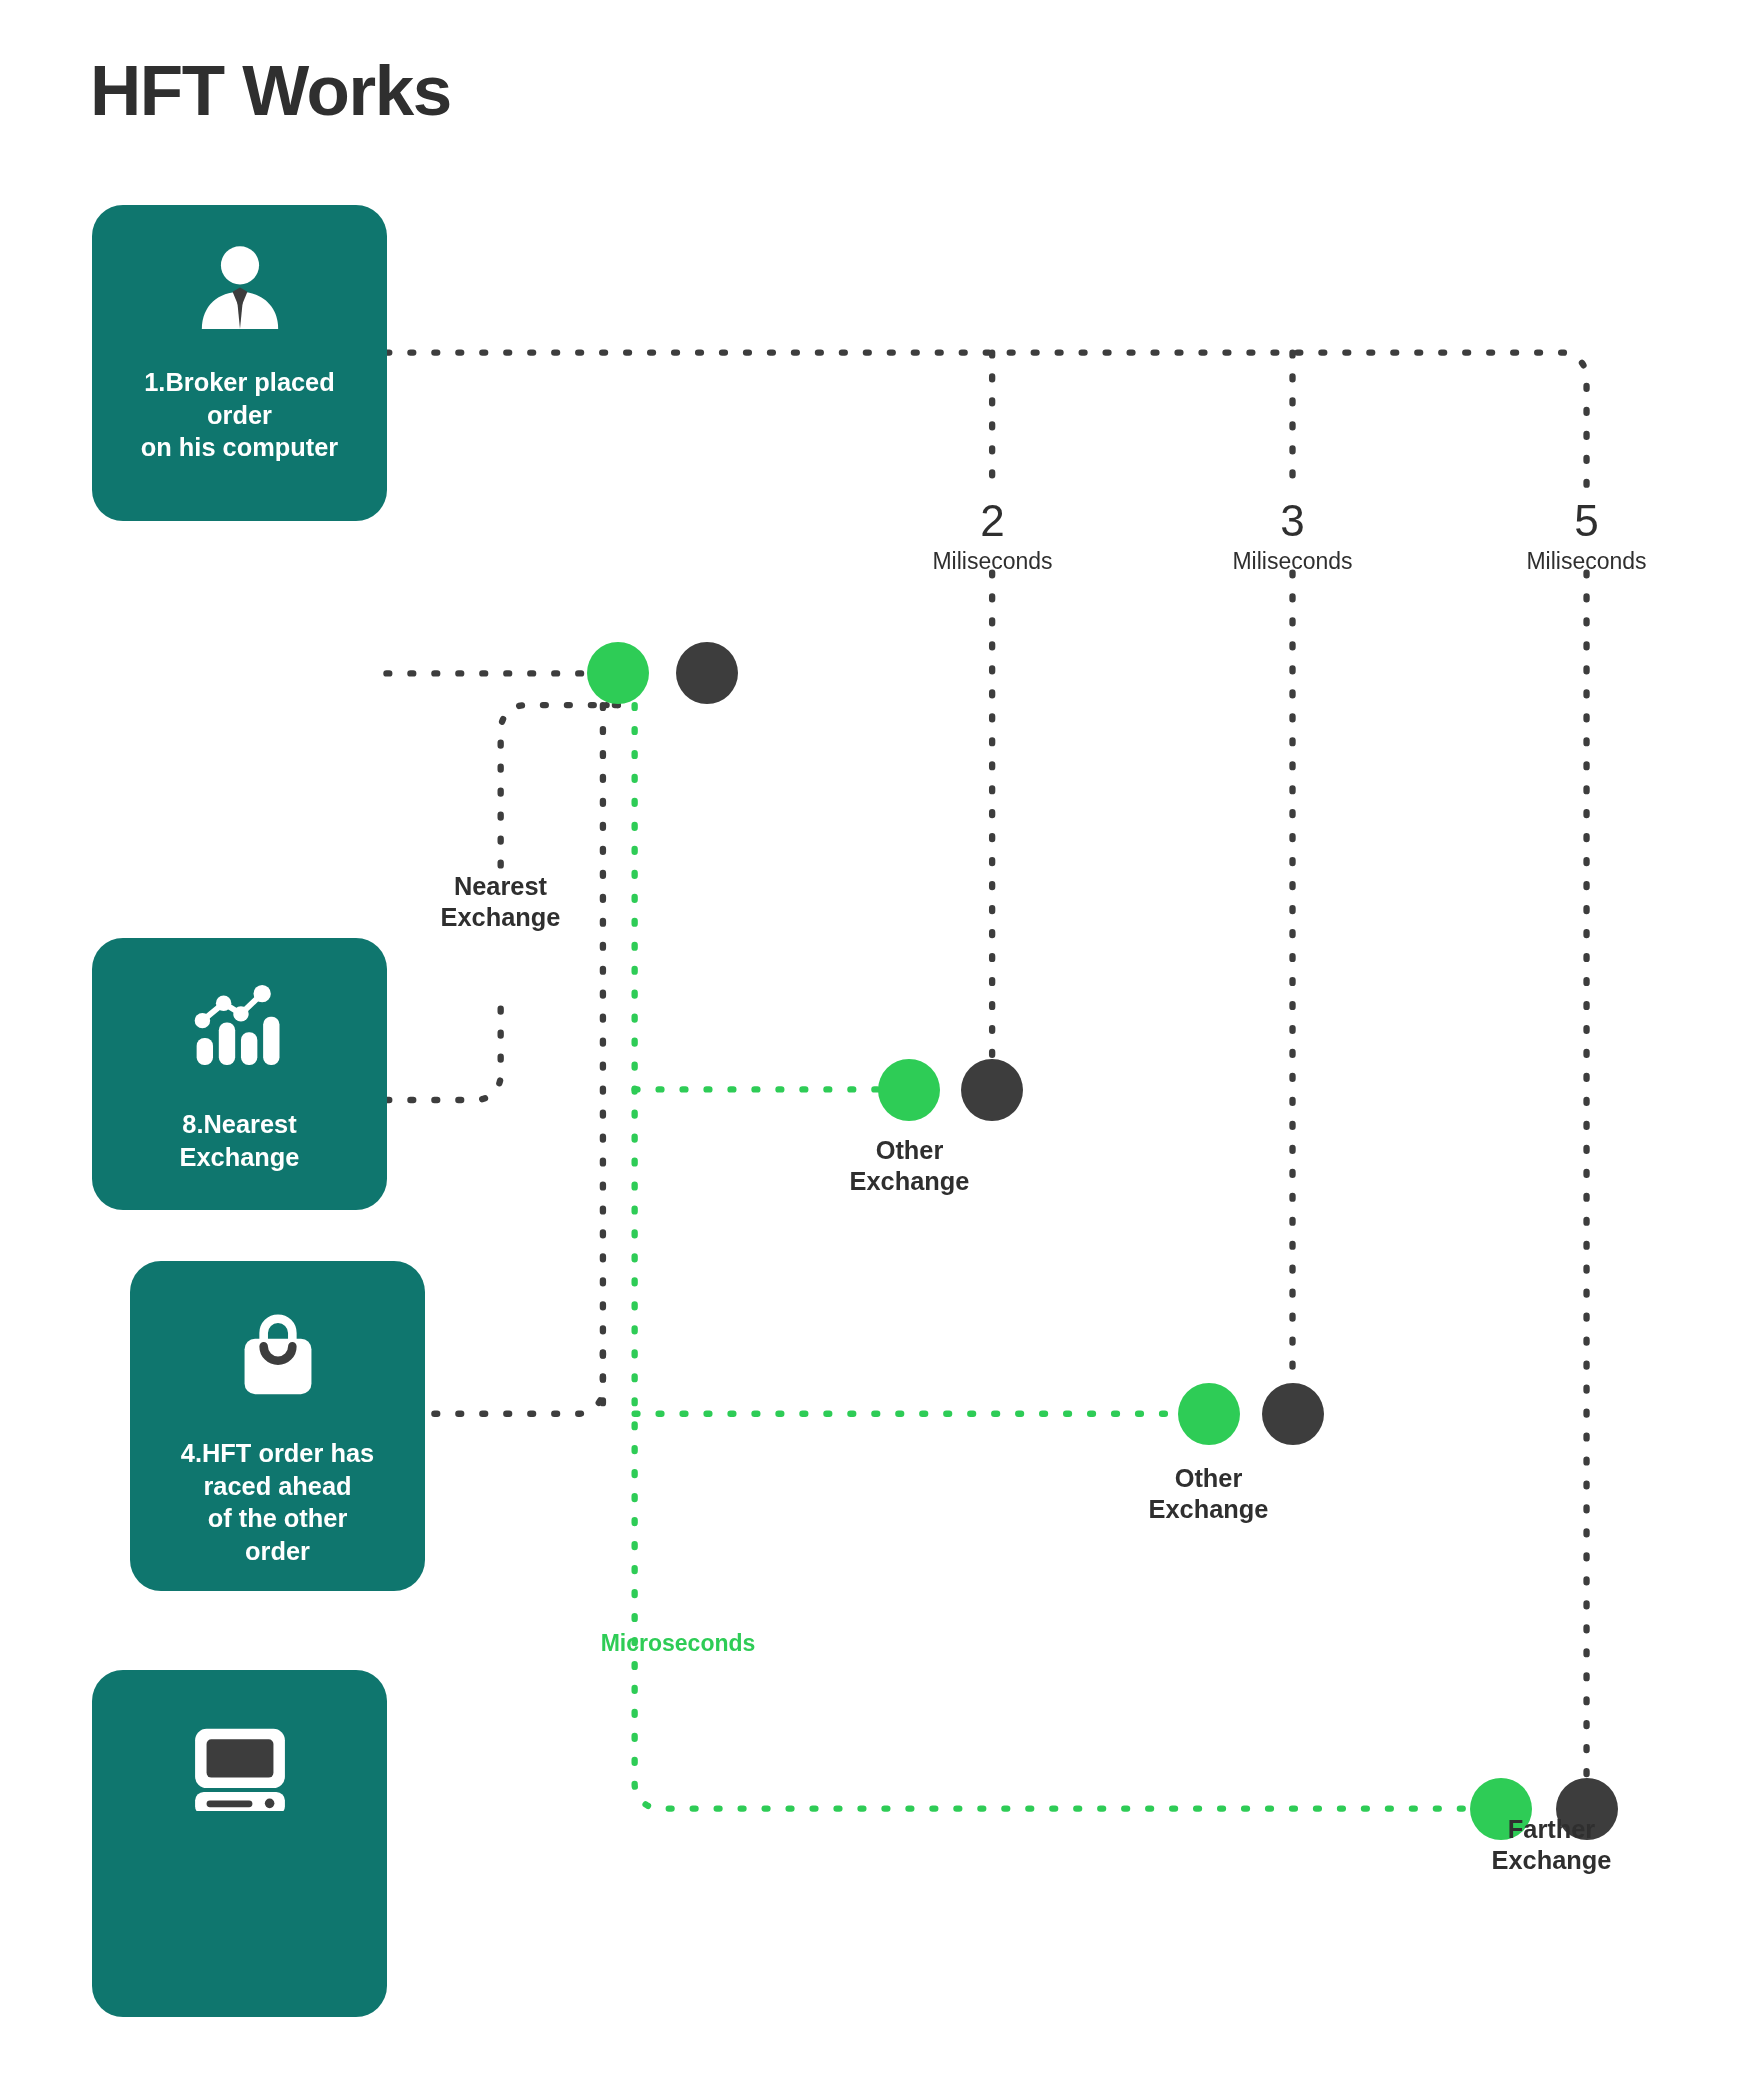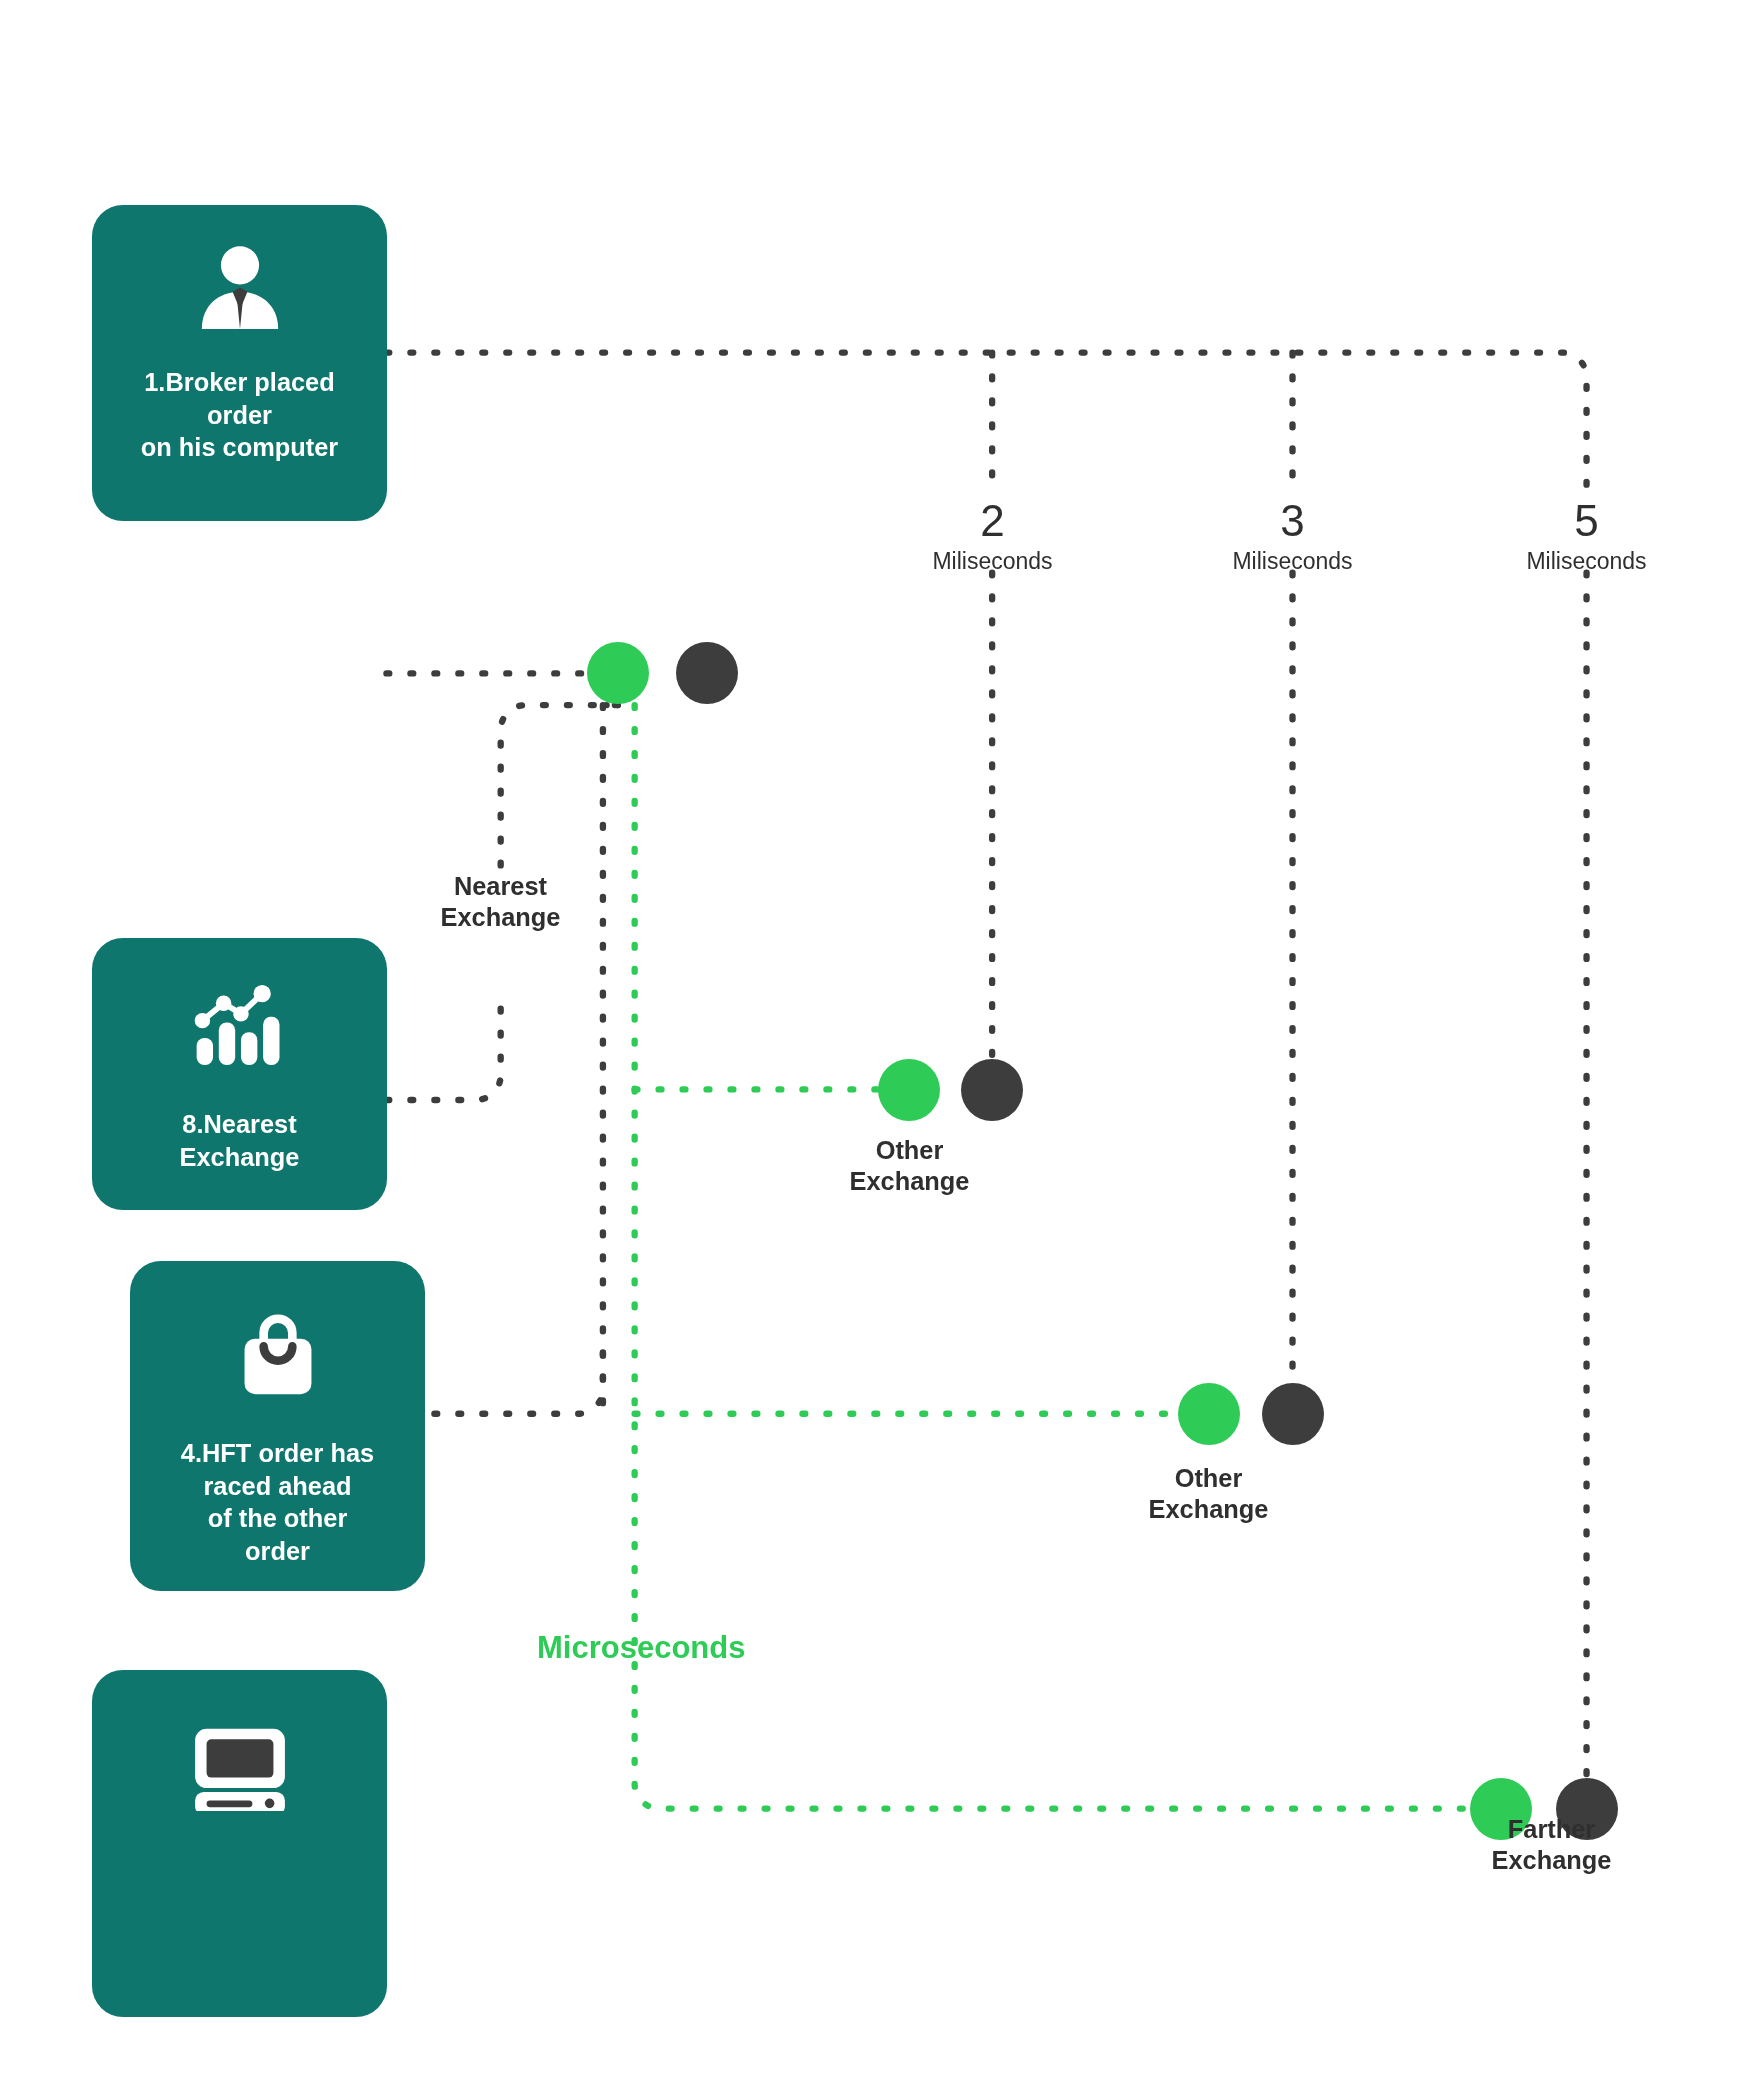--- a/index.html
+++ b/index.html
@@ -71,27 +71,28 @@
   
   .dot{position:absolute;border-radius:50%;}
   .dot.green{background:#2ecc56;}
   .dot.dark{background:#3d3d3d;}
 
   
   .lbl{position:absolute;color:#2f2f2f;text-align:center;line-height:1.22;}
   .lbl.big-num{font-size:44px;font-weight:normal;color:#2f2f2f;}
   .lbl.unit{font-size:23px;font-weight:normal;}
   .lbl.node{font-size:25.4px;font-weight:bold;}
-  .lbl.micro{font-size:31px;font-weight:bold;color:#2ecc56;text-align:left;}
+  .lbl.micro{font-size:23px;font-weight:bold;color:#2ecc56;text-align:center;}
 </style>
 </head>
 <body>
 
 <div id="stage">
 
+  <div id="page-title">HFT Works</div>
 
   <svg id="wires" viewBox="0 0 2486 2974" xmlns="http://www.w3.org/2000/svg">
     <g fill="none" stroke="#3d3d3d" stroke-width="9" stroke-linecap="round" stroke-dasharray="4 30">
 
       <path d="M548 500 H2215 a35 35 0 0 1 35 35 V700"></path>
       <path d="M1407 500 V700"></path>
       <path d="M1833 500 V700"></path>
     </g>
 
     <g fill="none" stroke="#3d3d3d" stroke-width="9" stroke-linecap="round" stroke-dasharray="4 30">

